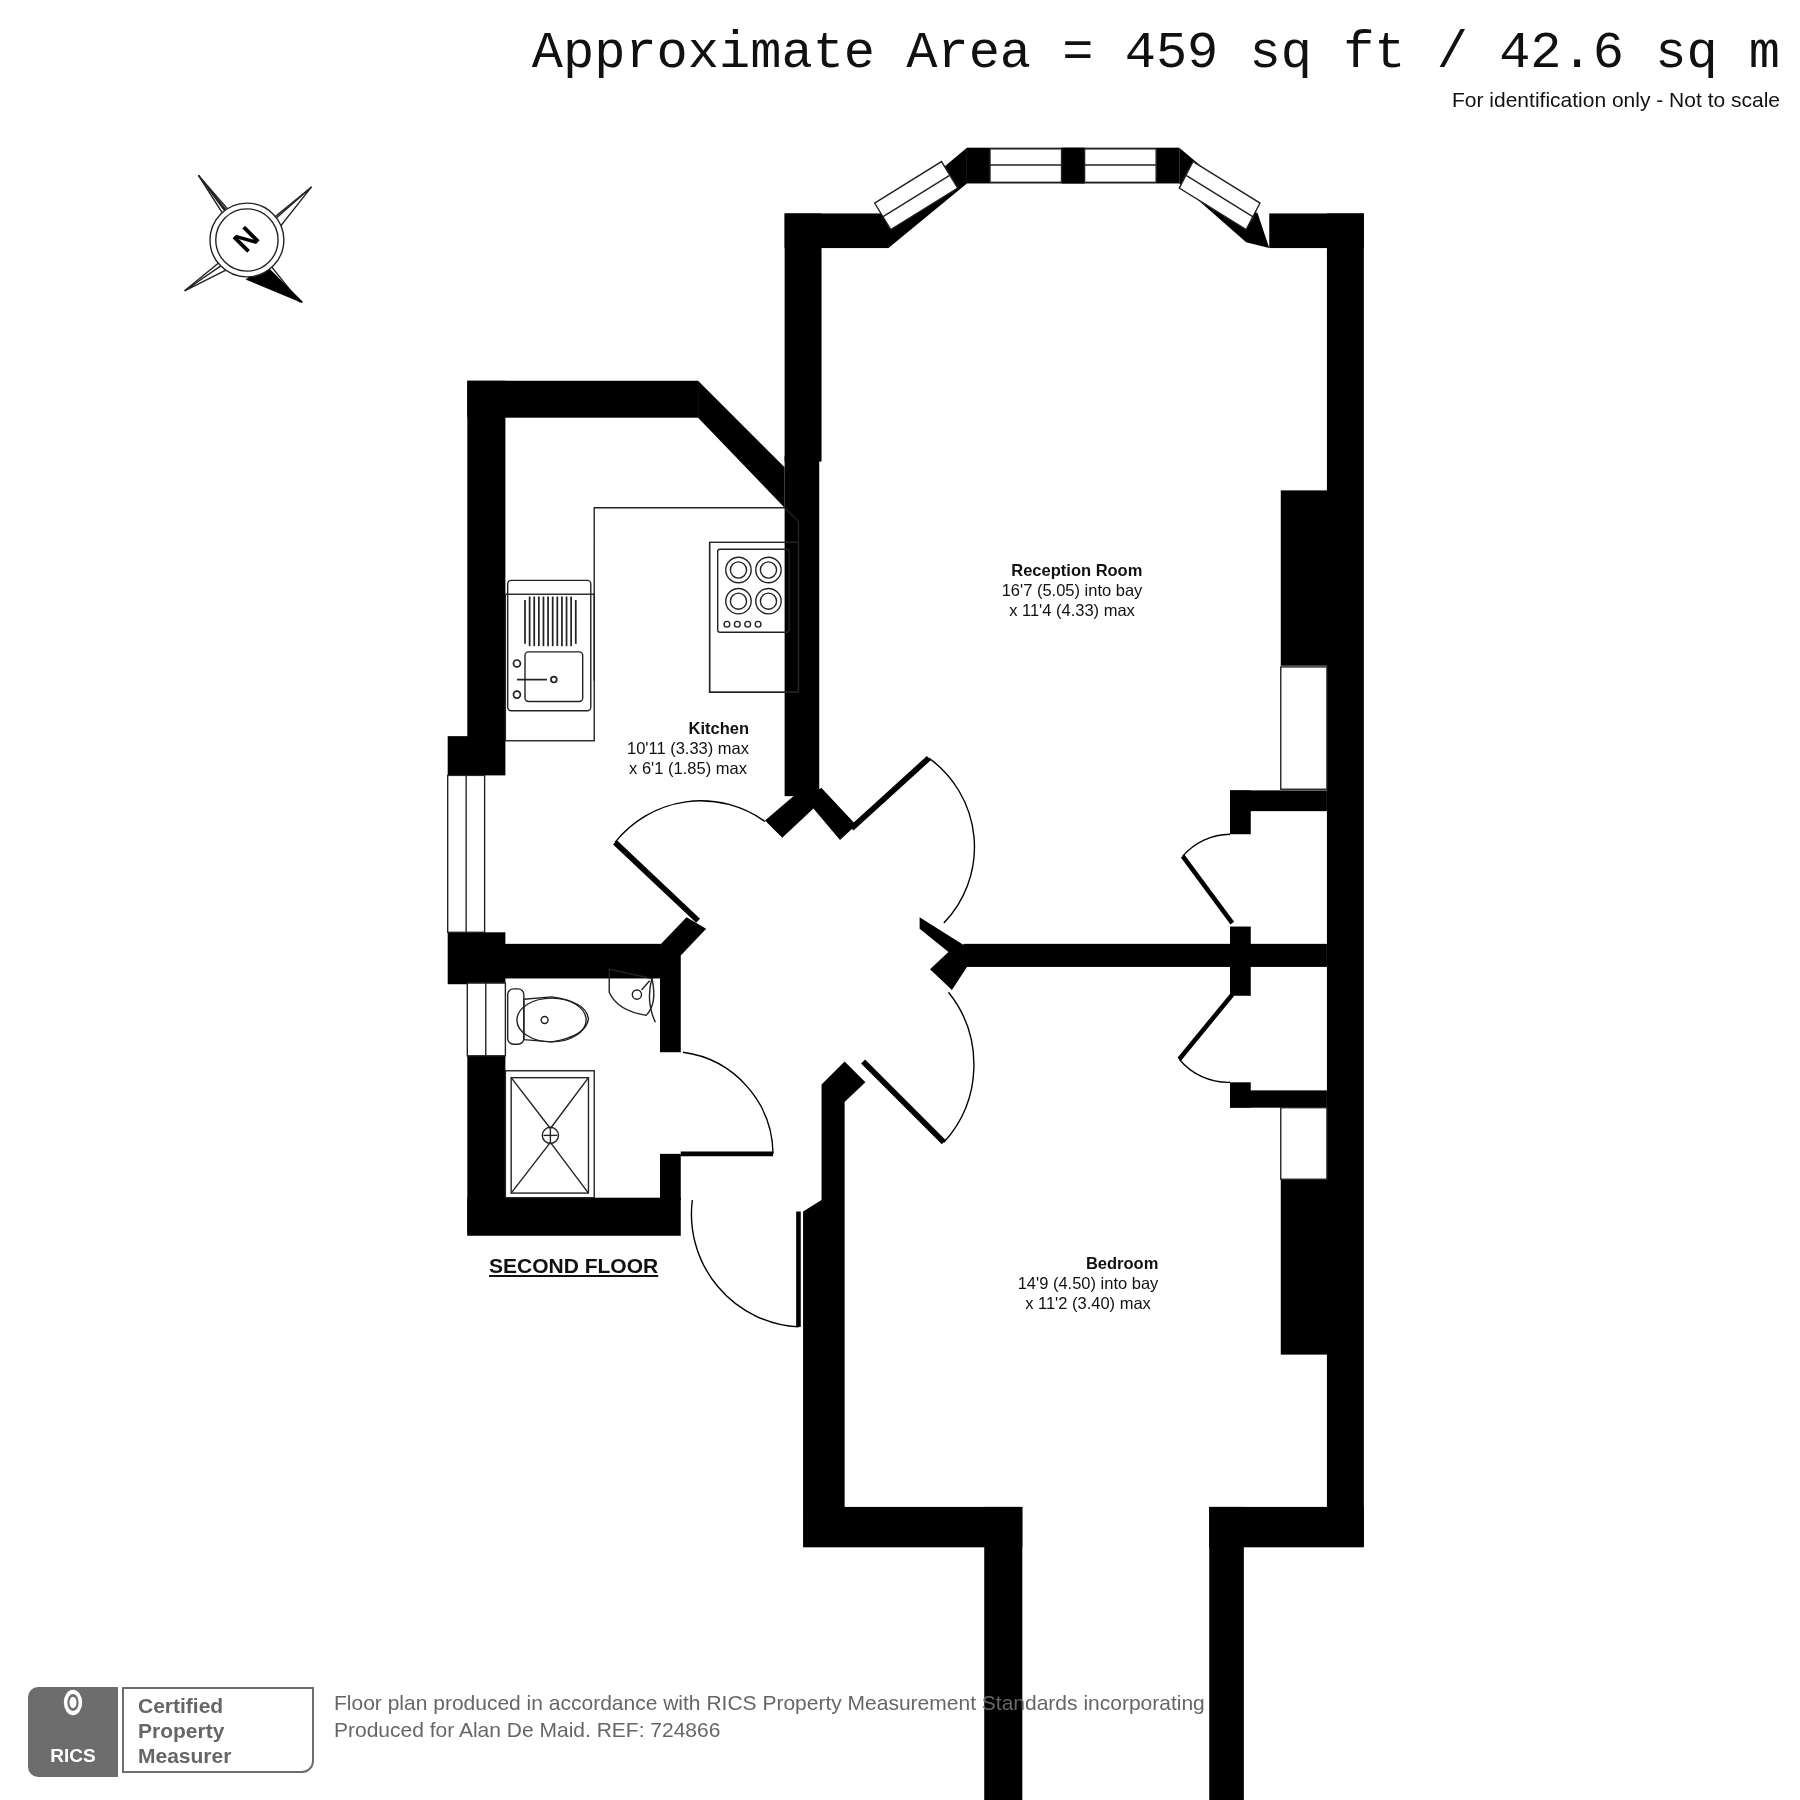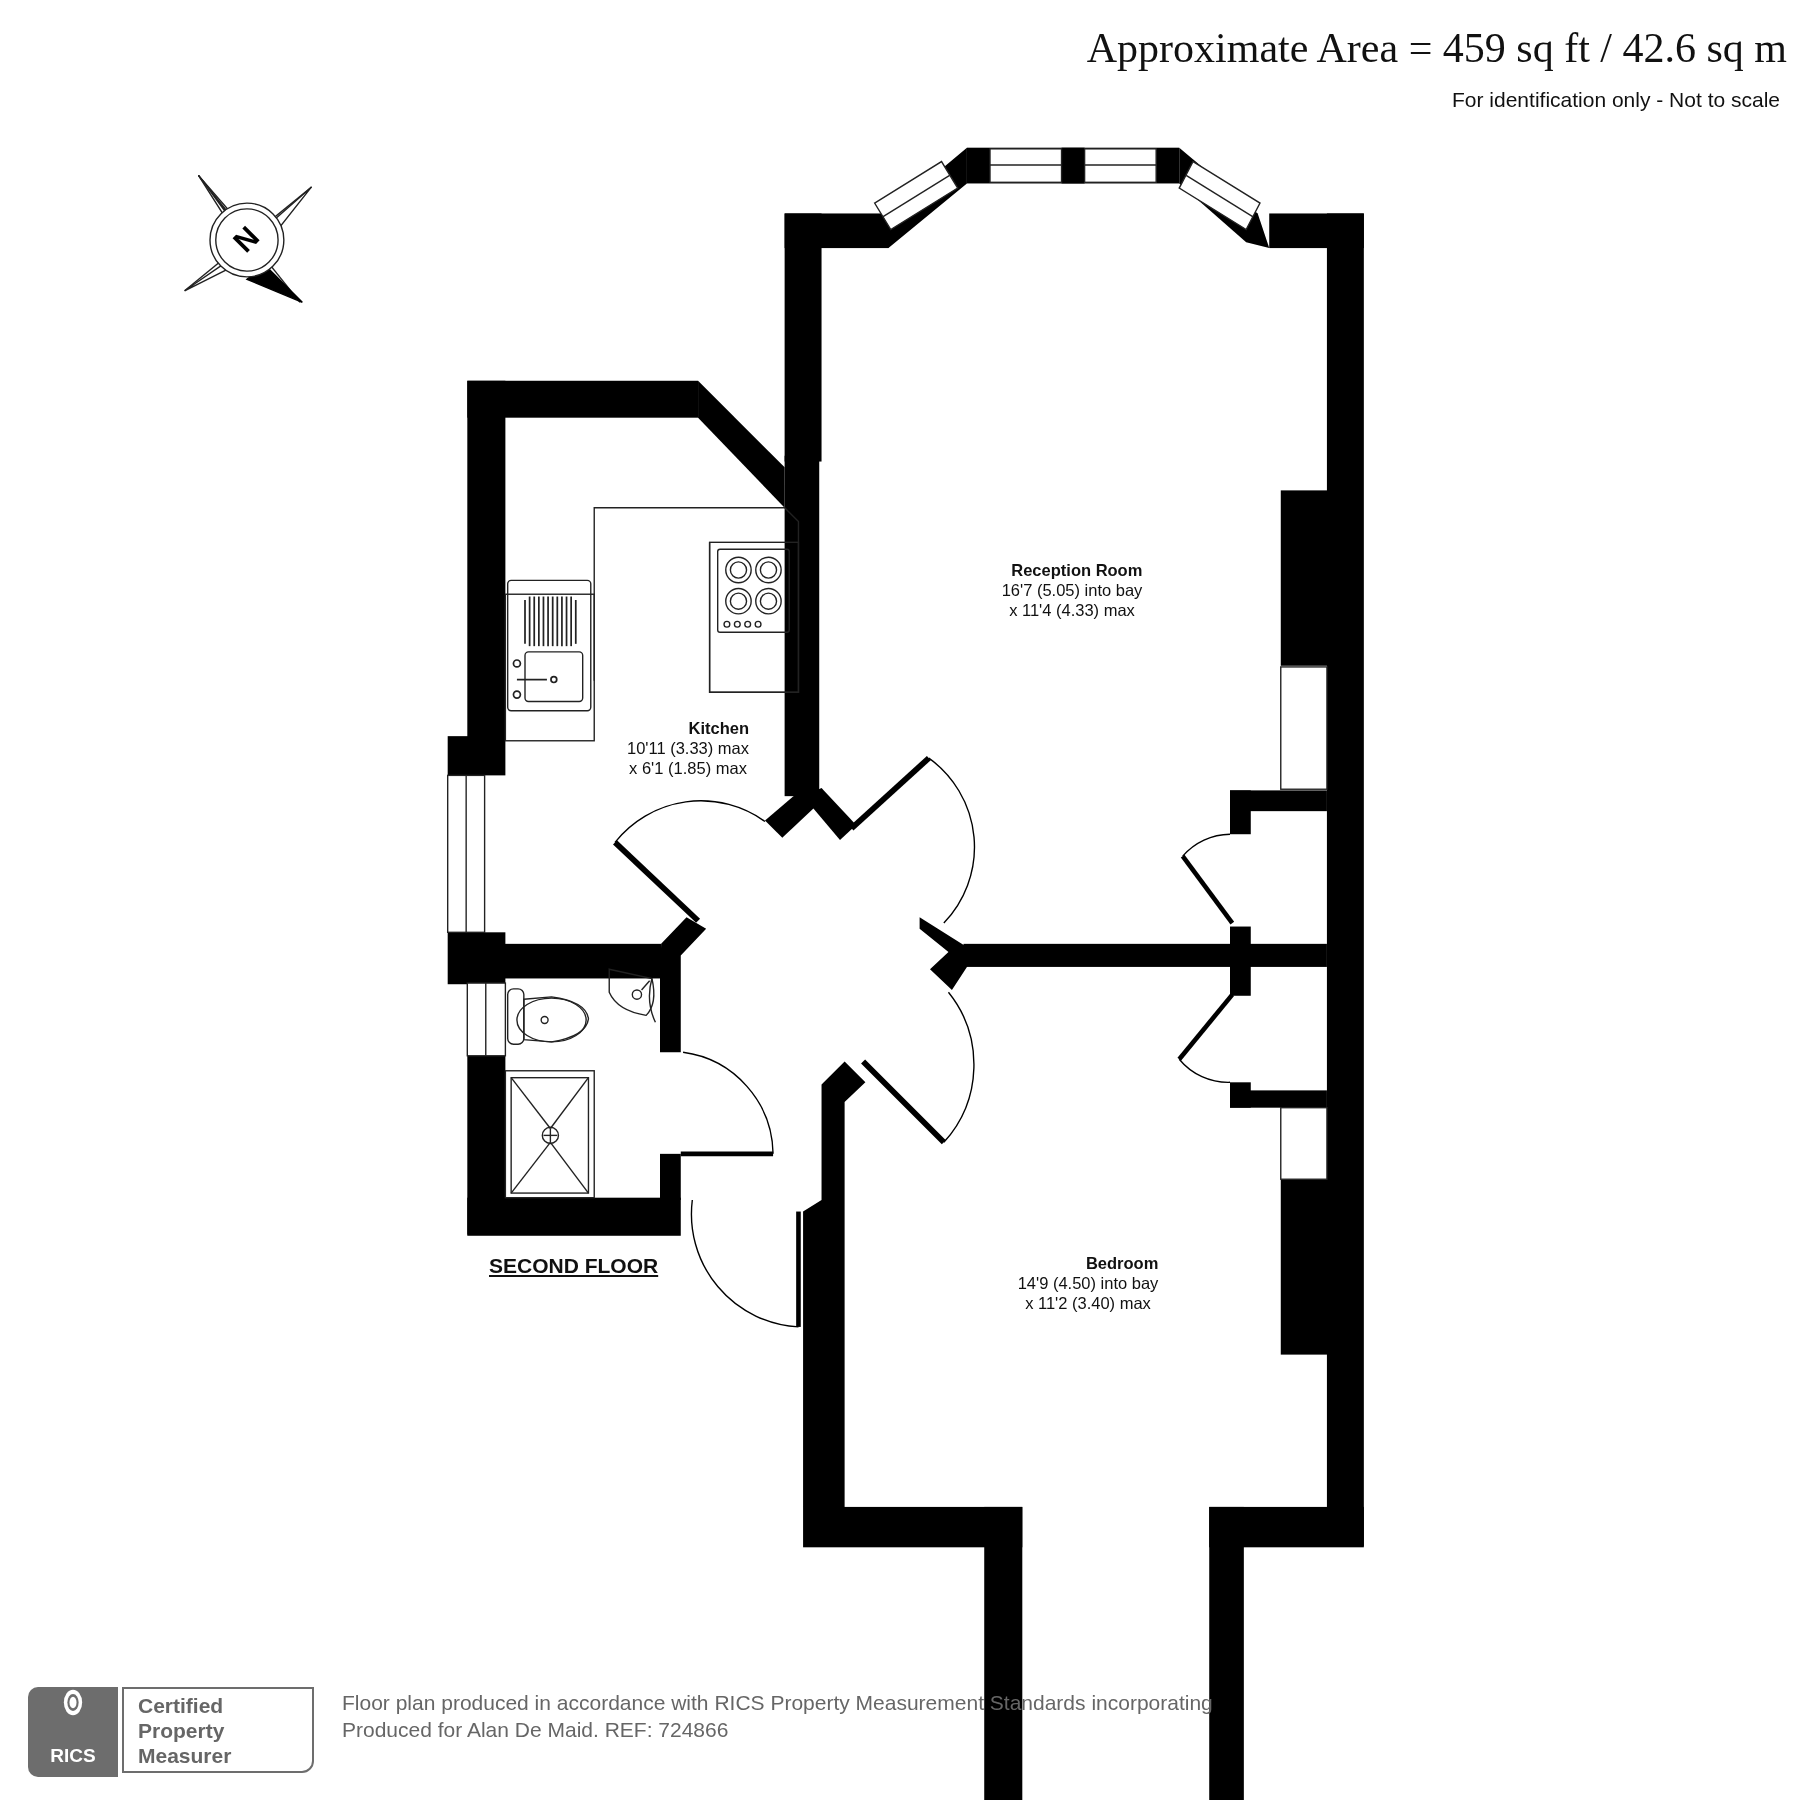--- a/index.html
+++ b/index.html
@@ -1,29 +1,29 @@
 <!DOCTYPE html>
 <html><head>
 <meta charset="utf-8">
 <style>
   html, body { margin: 0; padding: 0; background: #ffffff; }
   body { width: 1800px; height: 1800px; position: relative; overflow: hidden; font-family: "Liberation Sans", sans-serif; }
   .plan { position: absolute; left: 0; top: 0; width: 1800px; height: 1800px; }
-  .area-title { position: absolute; right: 13px; top: 24px; font-size: 42px; color: #111; font-family: Liberation Serif, serif; white-space: nowrap; }
+  .area-title { position: absolute; right: 20px; top: 24px; font-size: 52px; color: #111; font-family: Liberation Mono, monospace; white-space: nowrap; }
   .area-sub { position: absolute; right: 20px; top: 88px; font-size: 21px; color: #111; font-family: "Liberation Sans", sans-serif; white-space: nowrap; }
   .room-label { position: absolute; text-align: center; font-size: 16.5px; line-height: 20px; color: #111; font-family: "Liberation Sans", sans-serif; transform: translateX(-50%); white-space: nowrap; }
   .room-label .name { font-weight: bold; display: block; text-align: right; }
   .room-label .dim { display: block; }
   .floor-label { position: absolute; left: 489px; top: 1254px; font-size: 21px; font-weight: bold; color: #111; font-family: "Liberation Sans", sans-serif; text-decoration: underline; }
   .footer { position: absolute; left: 28px; top: 1687px; display: flex; align-items: flex-start; }
   .rics-badge { width: 90px; height: 90px; background: #6d6d6d; border-radius: 10px 0 0 10px; display: flex; flex-direction: column; align-items: center; justify-content: flex-end; color: #fff; gap: 19px; }
   .rics-lion { width: 40px; height: 44px; margin-bottom: 8px; }
   .rics-text { font-weight: bold; font-size: 19px; margin-bottom: 10px; font-family: "Liberation Sans", sans-serif; }
   .cert-box { width: 192px; height: 86px; border: 2px solid #6d6d6d; border-radius: 0 0 12px 0; margin-left: 4px; padding: 4px 0 0 14px; box-sizing: border-box; color: #666; font-weight: bold; font-size: 21px; line-height: 25px; font-family: "Liberation Sans", sans-serif; }
-  .footer-text { margin-left: 28px; margin-top: 2px; color: #666; font-size: 21px; line-height: 27px; font-family: "Liberation Sans", sans-serif; }
+  .footer-text { margin-left: 20px; margin-top: 2px; color: #666; font-size: 21px; line-height: 27px; font-family: "Liberation Sans", sans-serif; }
   .footer-text div { white-space: nowrap; }
 </style>
 </head>
 <body>
 
 <div class="area-title">Approximate Area = 459 sq ft / 42.6 sq m</div>
 <div class="area-sub">For identification only - Not to scale</div>
 
 <svg class="plan" viewBox="0 0 1560 1560" xmlns="http://www.w3.org/2000/svg">
 

